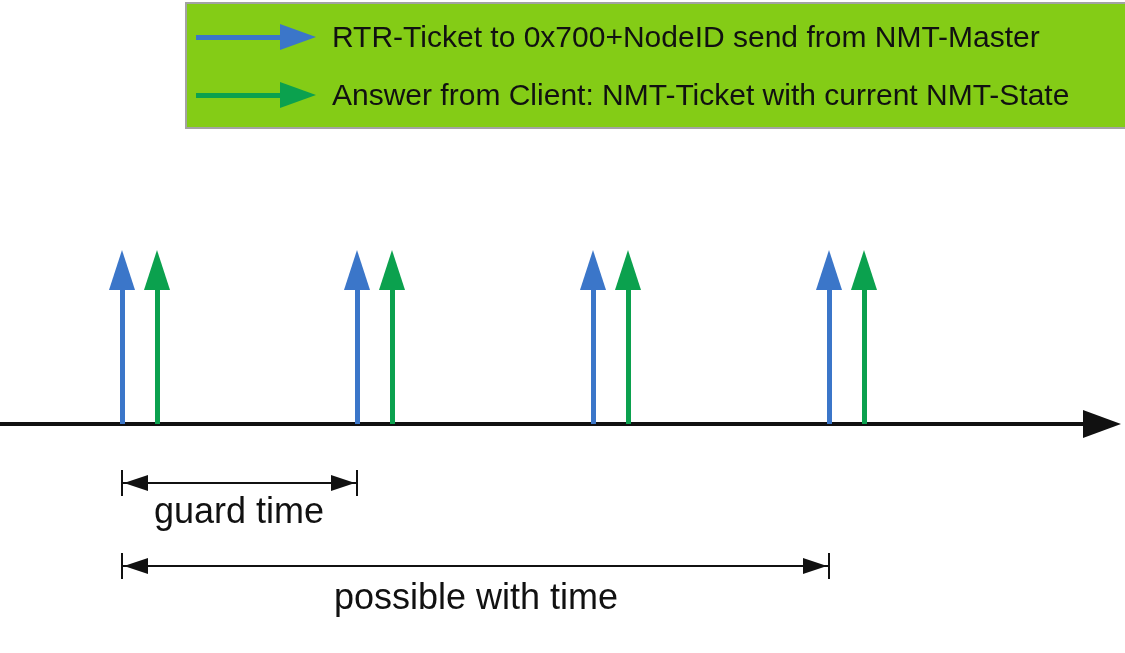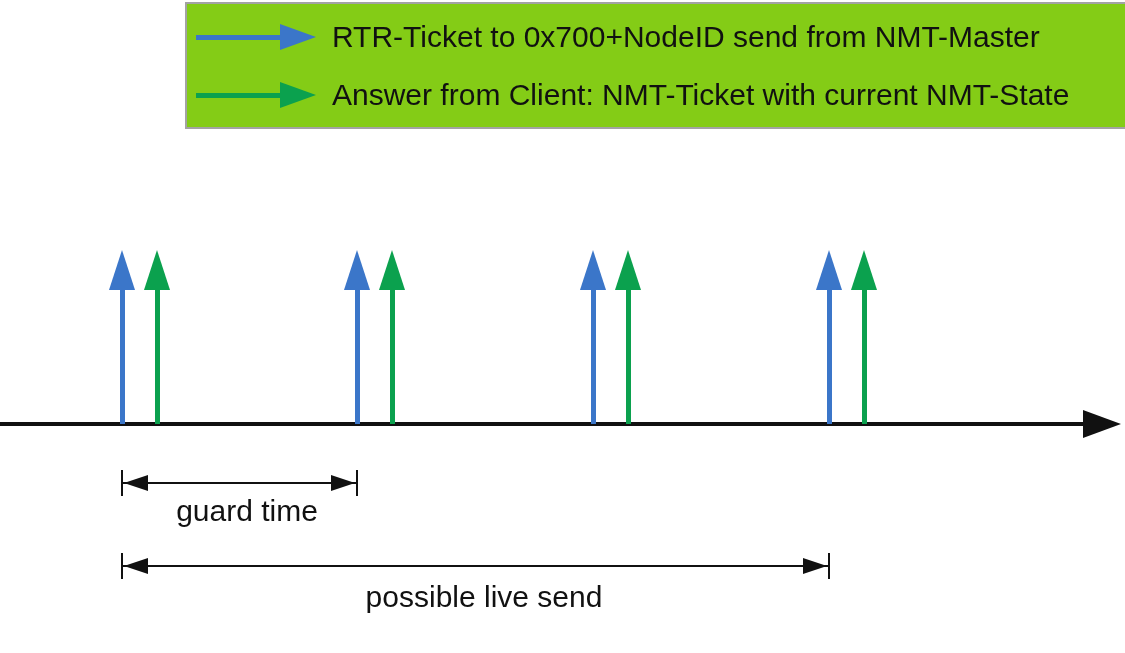--- a/index.html
+++ b/index.html
@@ -129,25 +129,24 @@
     border-top: 8px solid transparent;
     border-bottom: 8px solid transparent;
   }
   .dim .head.left  { left: 2px;  border-right: 24px solid #111111; }
   .dim .head.right { right: 2px; border-left: 24px solid #111111; }
 
   
   .dim-label {
     position: absolute;
     transform: translateX(-50%);
-    font-size: 30px;
+    font-size: 36px;
     line-height: 37px;
     text-align: center;
     white-space: nowrap;
-    margin-left: 8px;
   }
   .dim-label.guard { left: 239px; top: 492px; }
   .dim-label.live  { left: 476px; top: 578px; }
 </style>
 </head>
 <body>
 
 <div class="canvas">
 
   <div class="legend">
@@ -215,16 +214,16 @@
       <div class="dim" style="left: 122px; top: 565px; width: 707px;">
         <div class="tick left"></div>
         <div class="tick right"></div>
         <div class="head left"></div>
         <div class="head right"></div>
       </div>
     </div>
 
   <div class="dim-label guard">guard time</div>
   <div class="dim-label live">
-    <div>possible live send</div>
+    <div>possible with time</div>
   </div>
 
 </div>
 
 </body></html>

